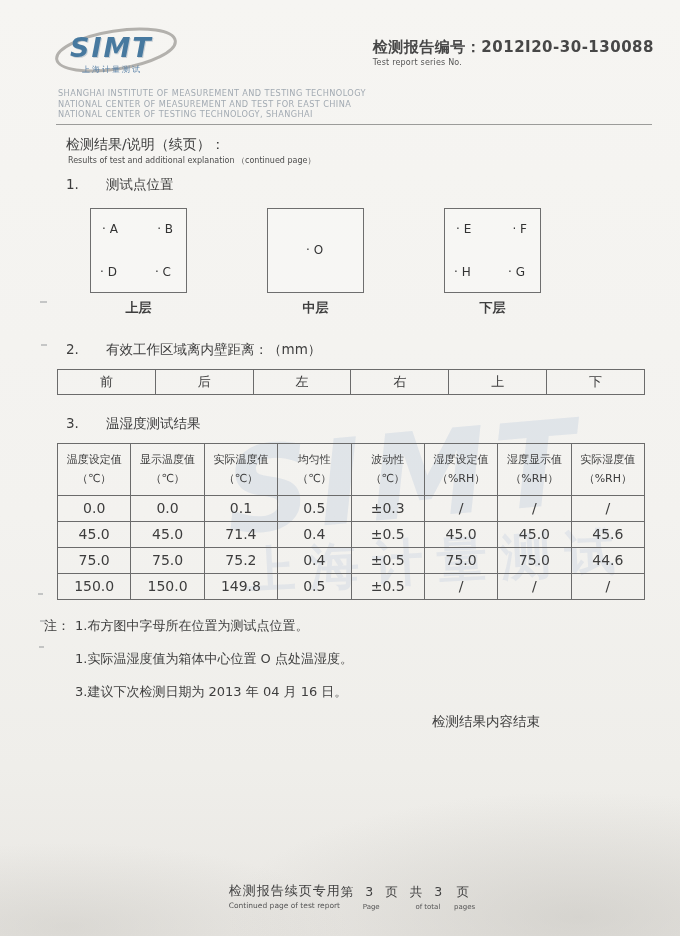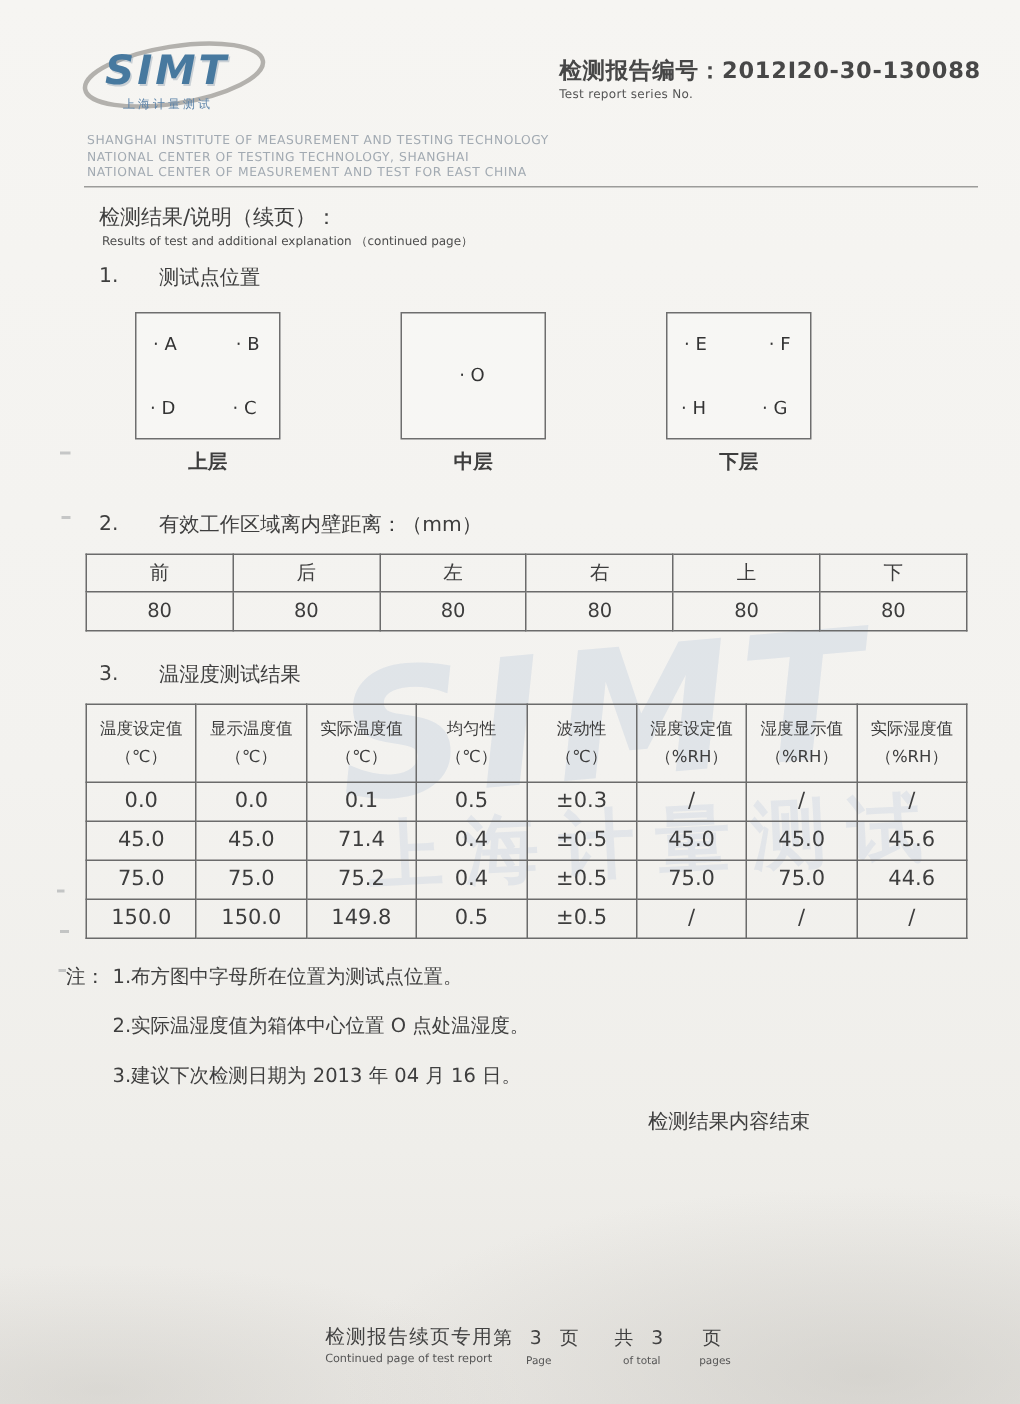--- a/index.html
+++ b/index.html
@@ -63,21 +63,21 @@
   .notes { margin:9px 0 0 44px; font-size:13px; color:#3e3e3e; }
   .note-row { display:flex; line-height:33px; }
   .note-label { width:31px; flex:none; }
   .note-indent { width:31px; flex:none; }
   .end-text { margin:5px 0 0 432px; font-size:13.5px; color:#3e3e3e; }
   
   .footer { position:absolute; z-index:1; left:58px; right:34px; top:882px;
             display:flex; justify-content:center; align-items:flex-start; }
   .foot-main { font-size:13px; color:#414141; letter-spacing:1px; }
   .foot-sub { font-size:7.5px; color:#555; margin-top:1px; }
-  .pageinfo { display:flex; gap:20px; margin-top:2px; }
+  .pageinfo { display:flex; gap:8px; margin-top:2px; }
   .pcol { text-align:center; }
   .pcol-top { font-size:12.5px; color:#414141; letter-spacing:4px; white-space:nowrap; }
   .pcol-sub { font-size:7px; color:#555; margin-top:2px; letter-spacing:0; }
   
   .artifact { position:absolute; z-index:0; background:rgba(110,115,120,0.35); }
   .a1 { left:40px; top:301px; width:7px; height:2px; }
   .a2 { left:41px; top:344px; width:6px; height:2px; }
   .a3 { left:38px; top:593px; width:5px; height:2px; }
   .a4 { left:40px; top:620px; width:6px; height:2px; }
   .a5 { left:39px; top:646px; width:5px; height:2px; }
@@ -107,22 +107,22 @@
       <div class="repno">
         <div class="repno-line">
           <span>检测报告编号：</span><span>2012I20-30-130088</span>
         </div>
         <div class="repno-sub">Test report series No.</div>
       </div>
     </div>
 
     <div class="institute">
       <div>SHANGHAI INSTITUTE OF MEASUREMENT AND  TESTING TECHNOLOGY</div>
+      <div>NATIONAL CENTER OF MEASUREMENT AND TEST FOR EAST CHINA</div>
       <div>NATIONAL CENTER OF TESTING TECHNOLOGY, SHANGHAI</div>
-      <div>NATIONAL CENTER OF MEASUREMENT AND TEST FOR EAST CHINA</div>
     </div>
     <hr class="hdr-rule">
 
     <div class="sec-title">检测结果/说明（续页）：</div>
     <div class="sec-sub">Results of test and additional explanation （continued page）</div>
 
     <div class="item-head ih1">
       <span class="num">1.</span>
       <span>测试点位置</span>
     </div>
@@ -162,28 +162,20 @@
     <table class="t2">
       <tbody>
           <tr>
         <th>前</th>
         <th>后</th>
         <th>左</th>
         <th>右</th>
         <th>上</th>
         <th>下</th>
       </tr>
-      <tr>
-        <td>80</td>
-        <td>80</td>
-        <td>80</td>
-        <td>80</td>
-        <td>80</td>
-        <td>80</td>
-      </tr>
     </tbody>
       </table>
 
     <div class="item-head ih3">
       <span class="num">3.</span>
       <span>温湿度测试结果</span>
     </div>
 
     <table class="t3">
       <tbody>
@@ -264,21 +256,21 @@
     </tbody>
       </table>
 
     <div class="notes">
       <div class="note-row">
         <span class="note-label">注：</span>
         <span>1.布方图中字母所在位置为测试点位置。</span>
       </div>
       <div class="note-row">
         <span class="note-indent"></span>
-        <span>2.实际温湿度值为箱体中心位置 O 点处温湿度。</span>
+        <span>1.实际温湿度值为箱体中心位置 O 点处温湿度。</span>
       </div>
       <div class="note-row">
         <span class="note-indent"></span>
         <span>3.建议下次检测日期为 2013 年 04 月 16 日。</span>
       </div>
     </div>
 
     <div class="end-text">检测结果内容结束</div>
   </div>
 

